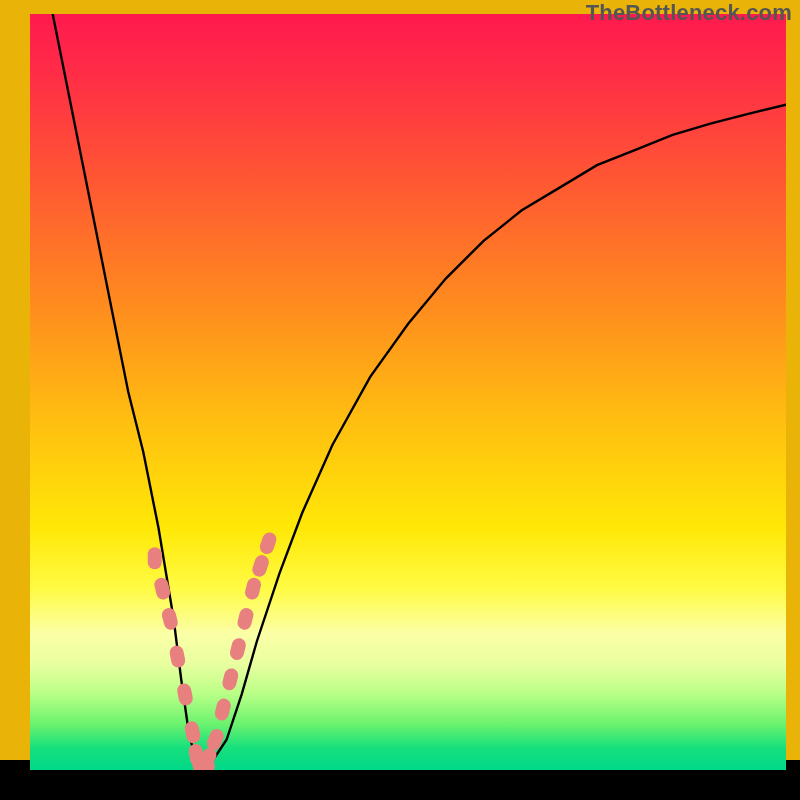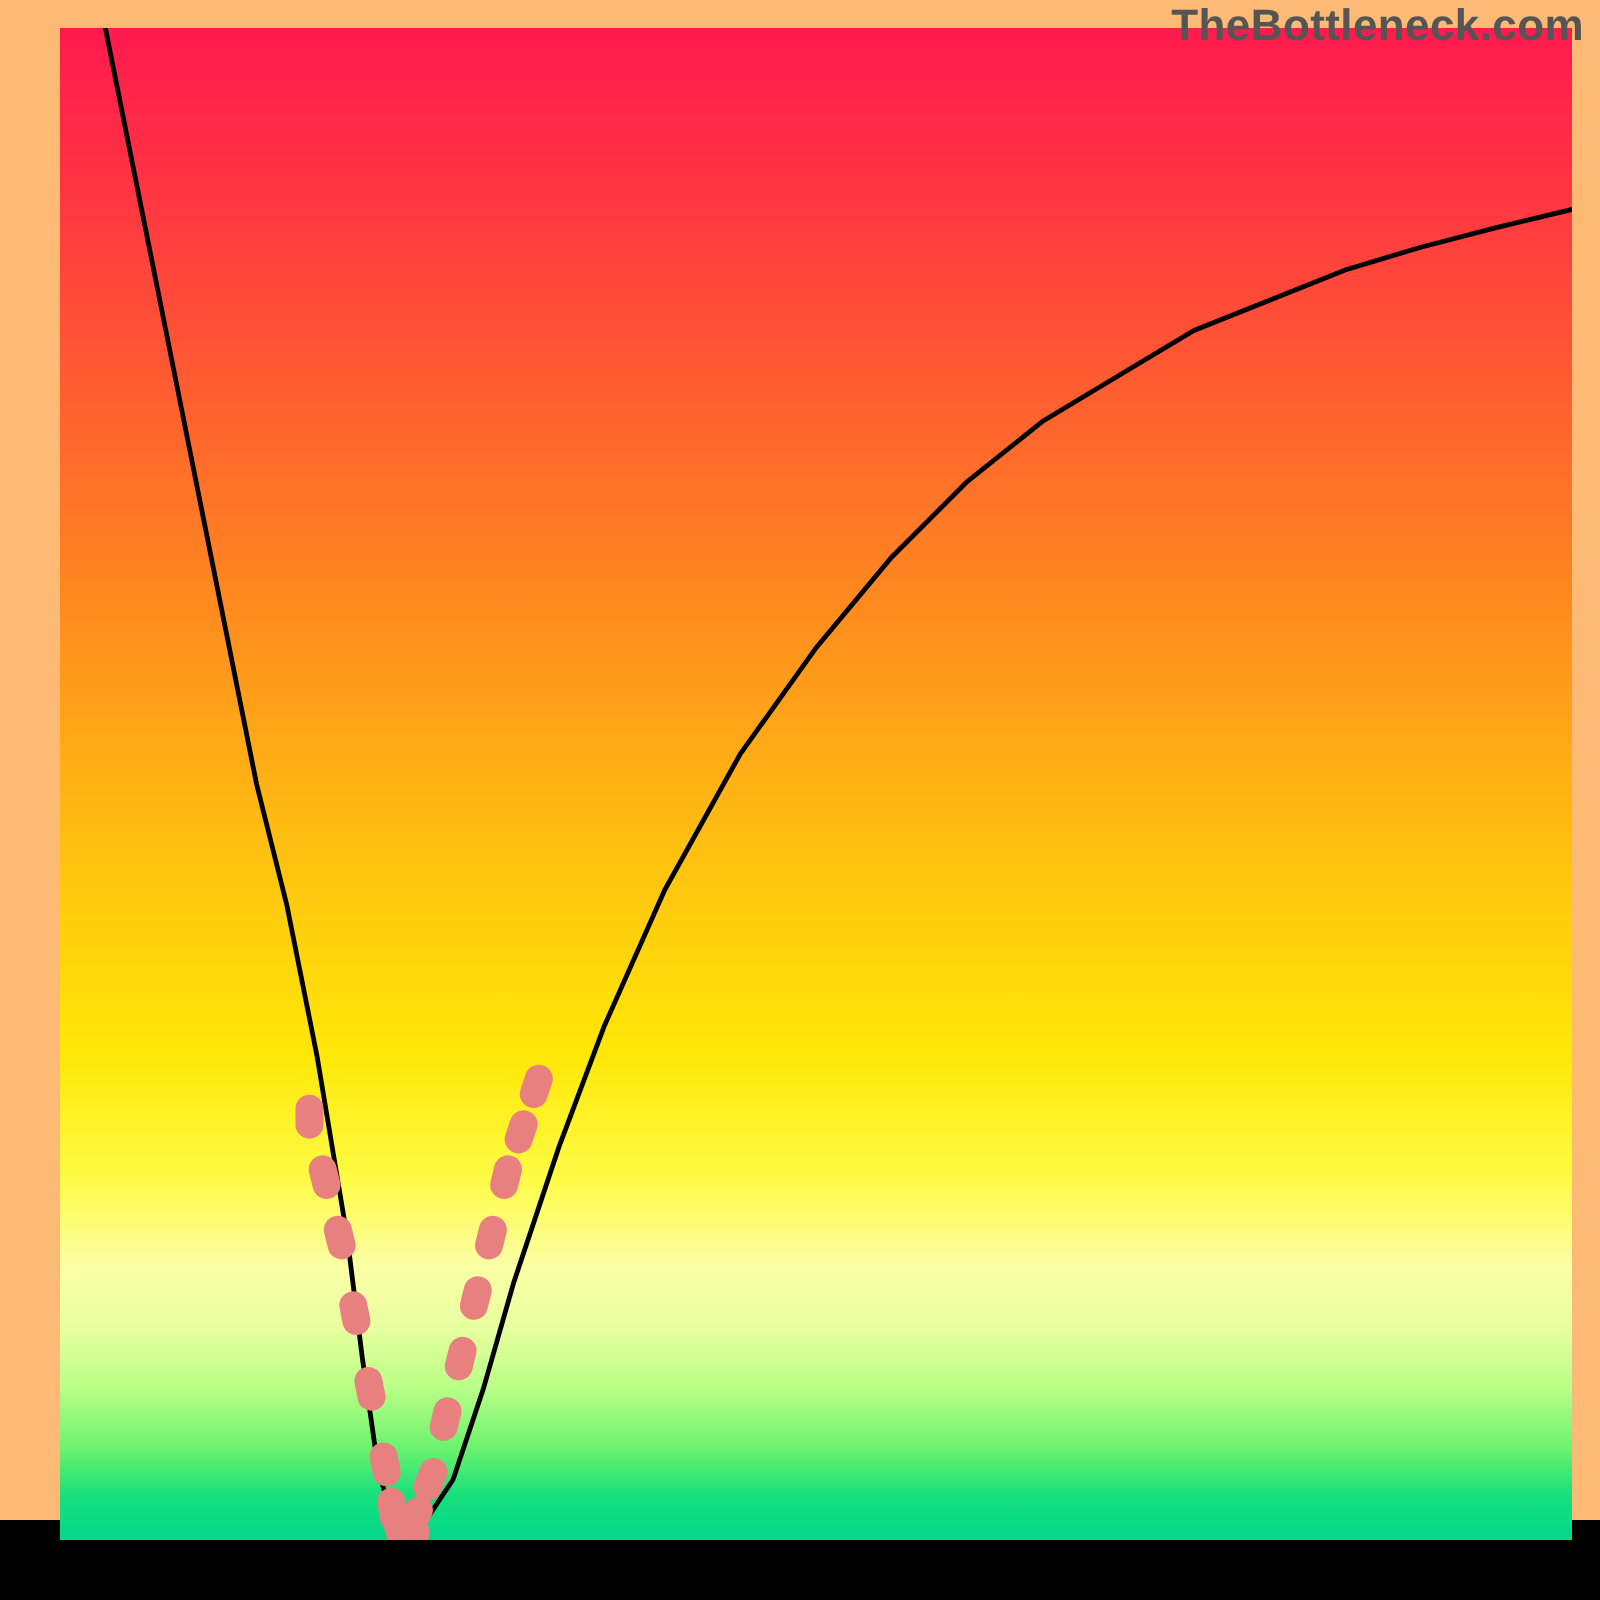--- a/index.html
+++ b/index.html
@@ -8,21 +8,21 @@
     width: 800px;
     height: 800px;
     overflow: hidden;
     background: #000;
     font-family: Arial, Helvetica, sans-serif;
   }
   .frame {
     position: relative;
     width: 800px;
     height: 760px;
-    background: #fdba74;
+    background: #eab308;
     text-decoration: underline;
   }
   .plot-area {
     position: absolute;
     left: 30px;
     top: 14px;
     width: 756px;
     height: 756px;
     background: linear-gradient(to bottom,
       #ff1a4e 0%,

